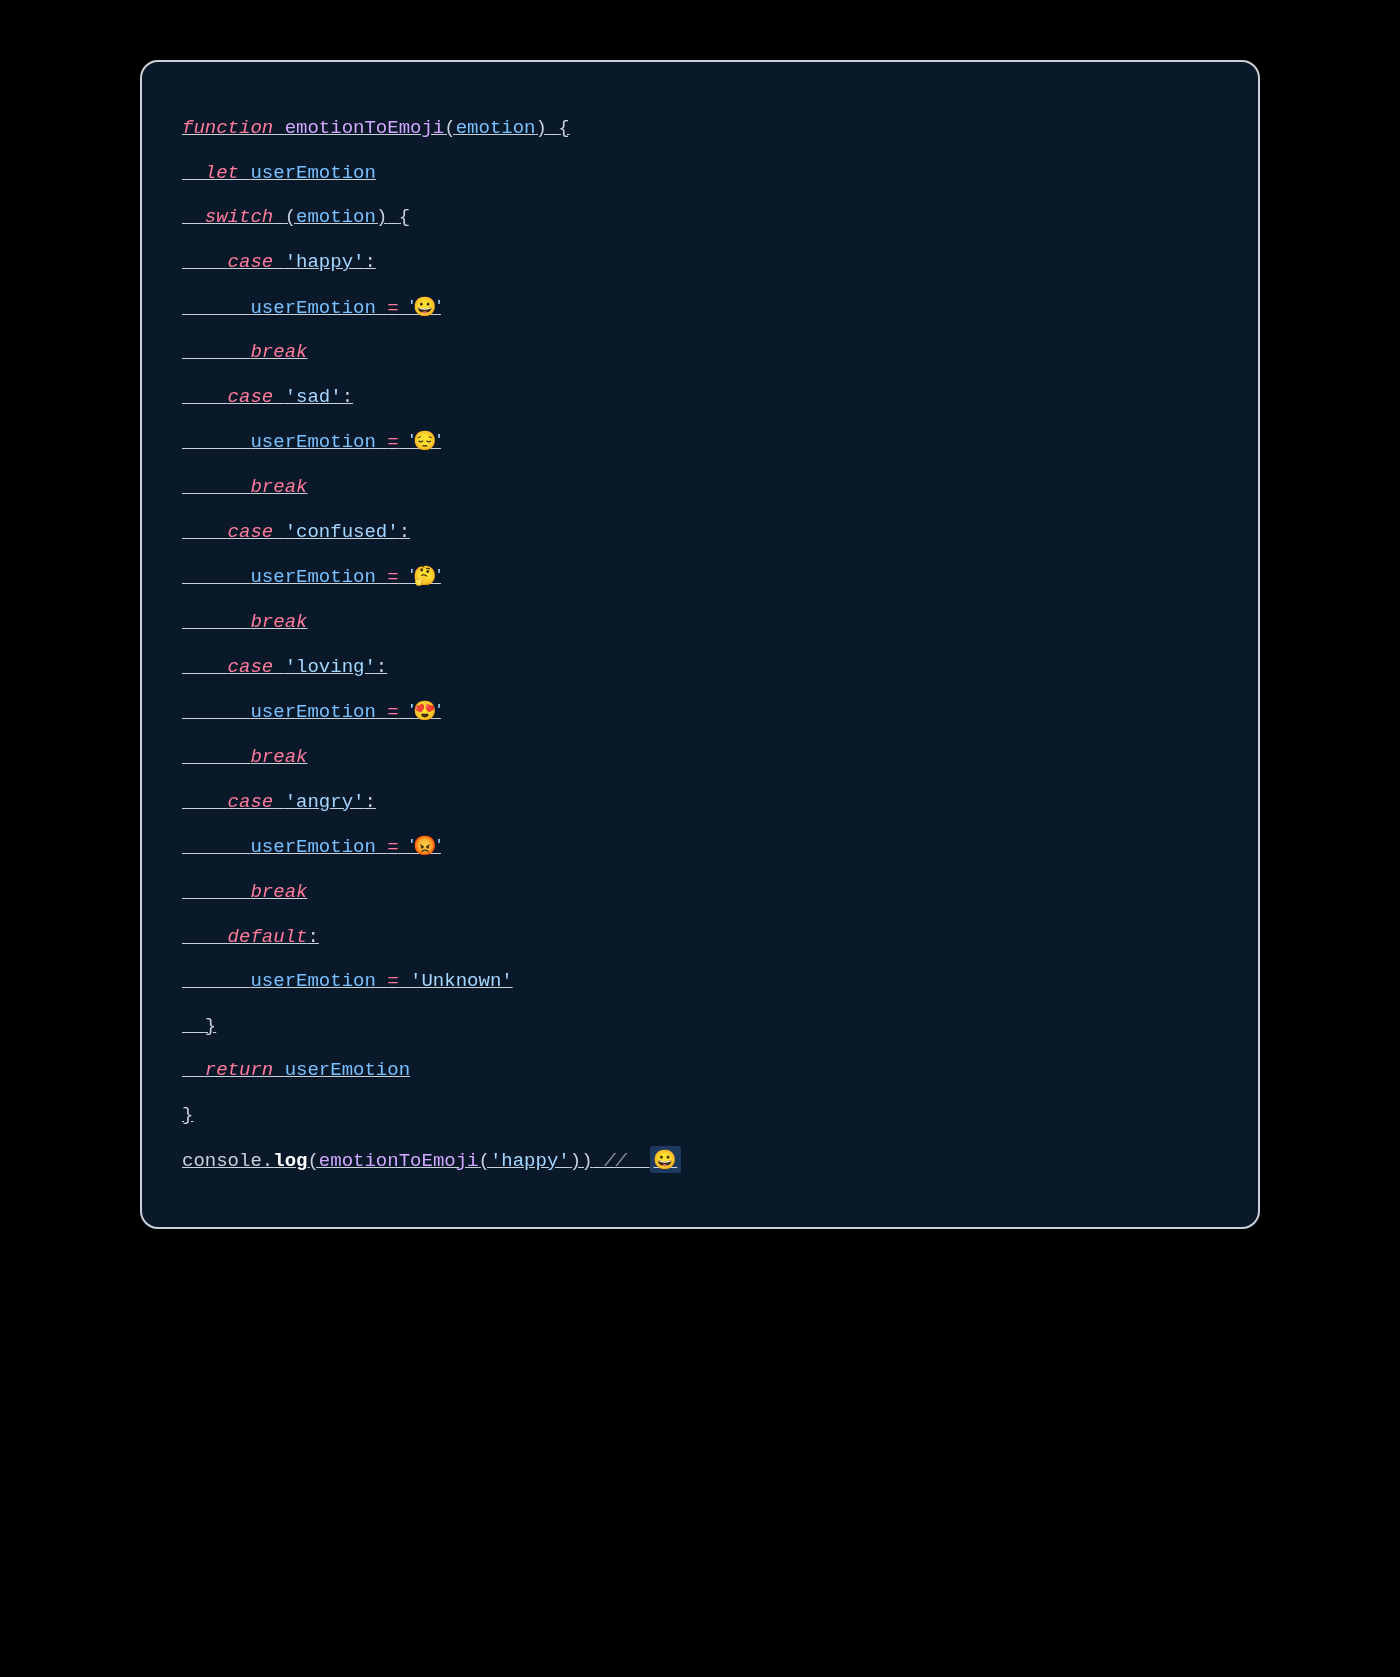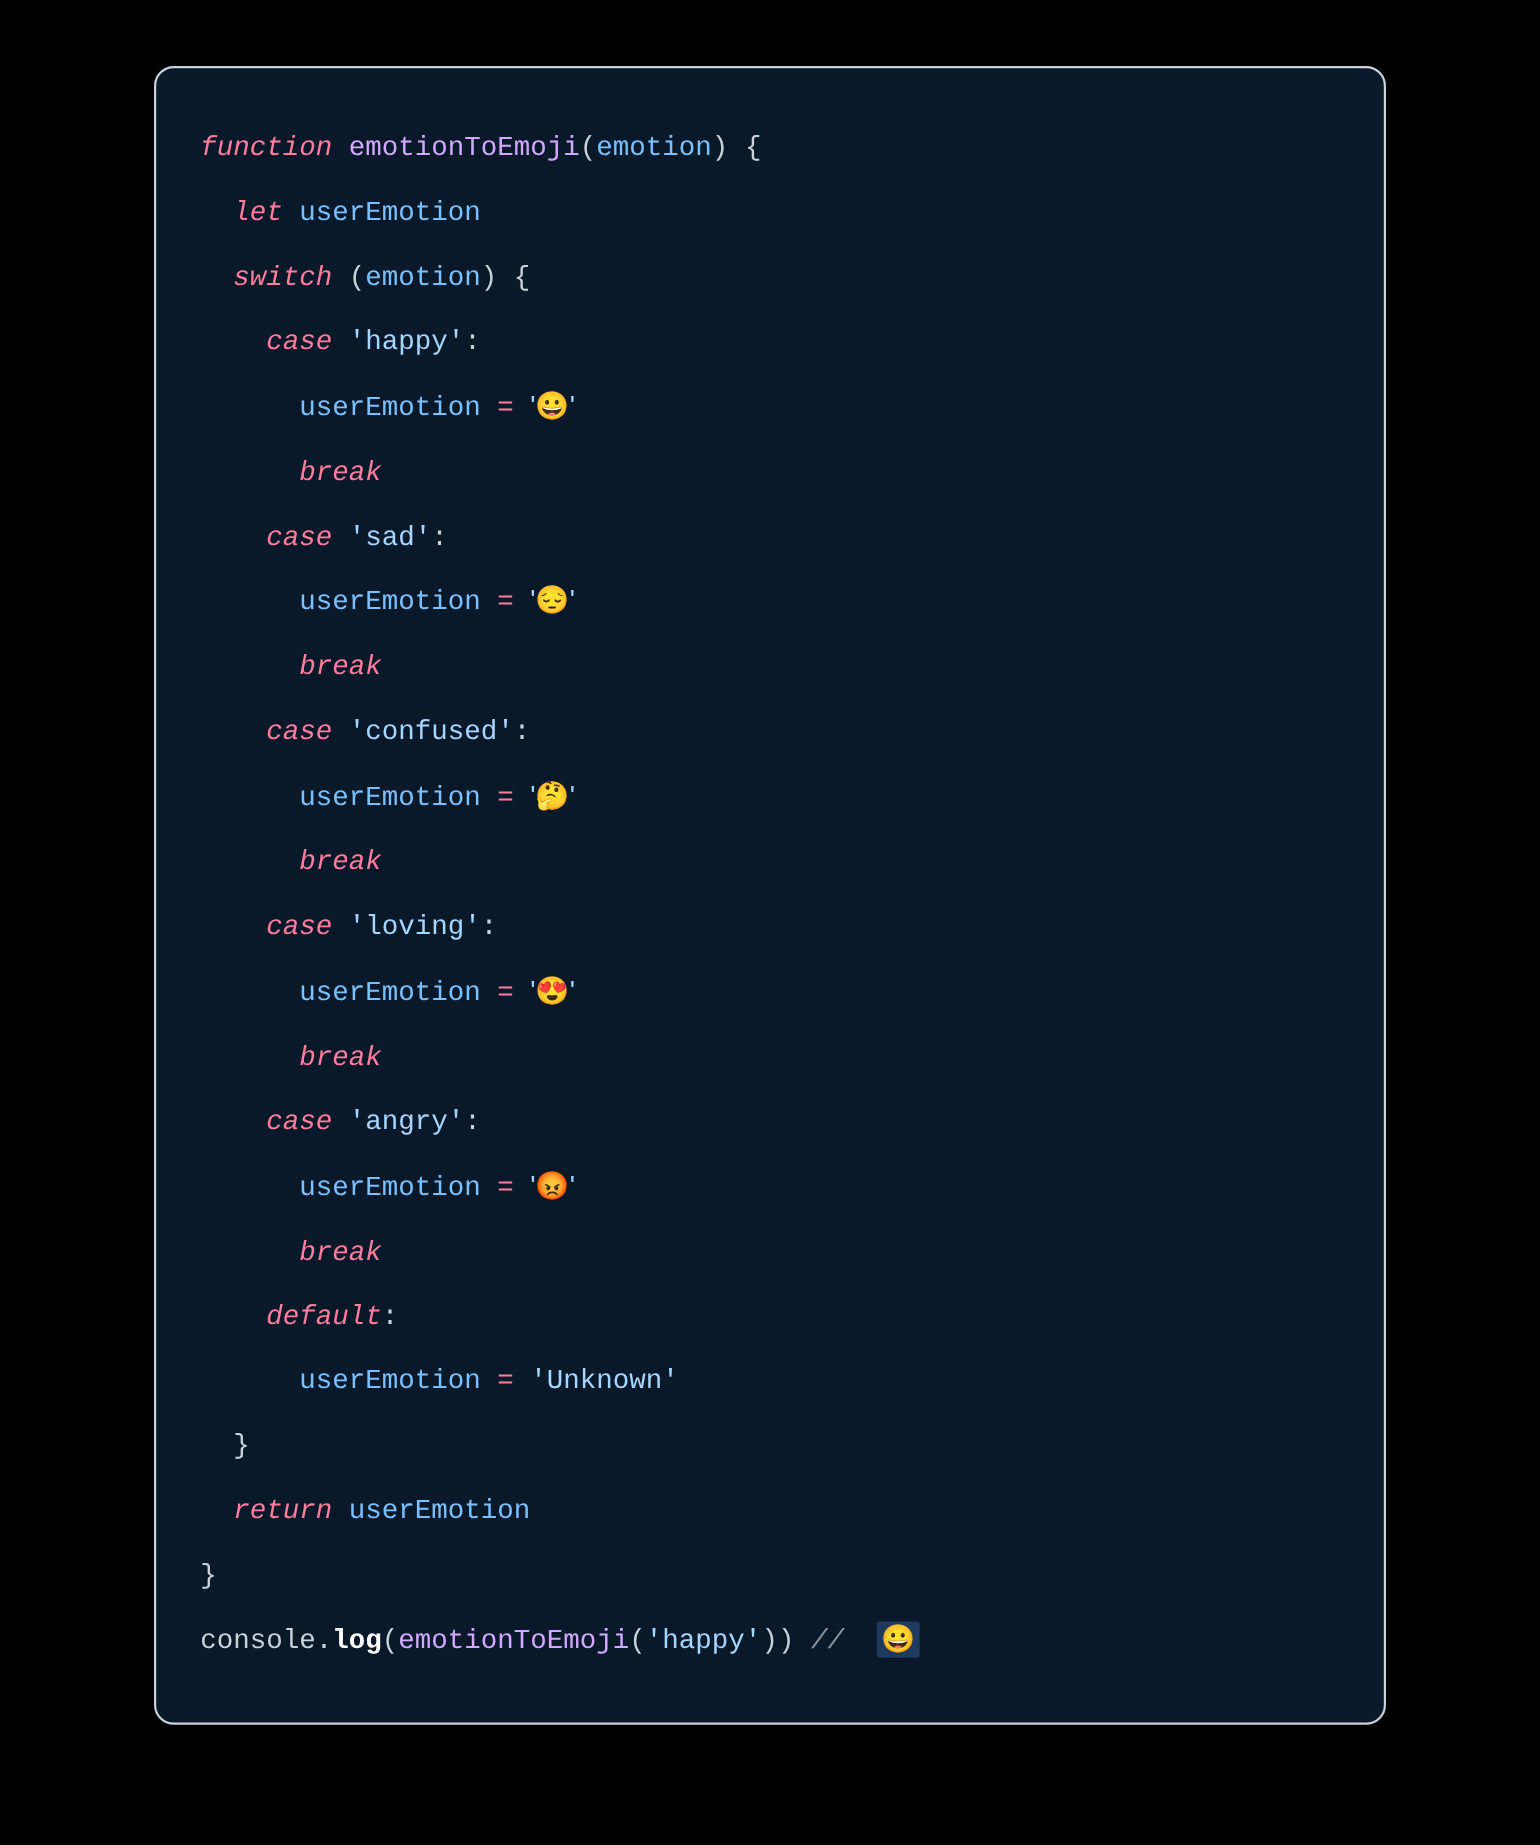--- a/index.html
+++ b/index.html
@@ -18,24 +18,25 @@
     width: 1120px;
     background: #0a1929;
     border: 2px solid #c9d1d9;
     border-radius: 18px;
     padding: 44px 40px 44px 40px;
     box-sizing: border-box;
   }
   pre {
     margin: 0;
     font-family: inherit;
-    font-size: 25px;
+    font-size: 19px;
     line-height: 2.35;
     white-space: pre;
     color: #c9d1d9;
+    text-decoration: underline;
   }
   .kw   { color: #ff7b9c; font-style: italic; }      
   .fn   { color: #d2a8ff; }                            
   .id   { color: #79c0ff; }                            
   .op   { color: #ff7b9c; }                            
   .pn   { color: #c9d1d9; }                            
   .str  { color: #a5d6ff; }                            
   .obj  { color: #c9d1d9; }                            
   .mth  { color: #ffffff; font-weight: 600; }          
   .cmt  { color: #8b949e; font-style: italic; }        

